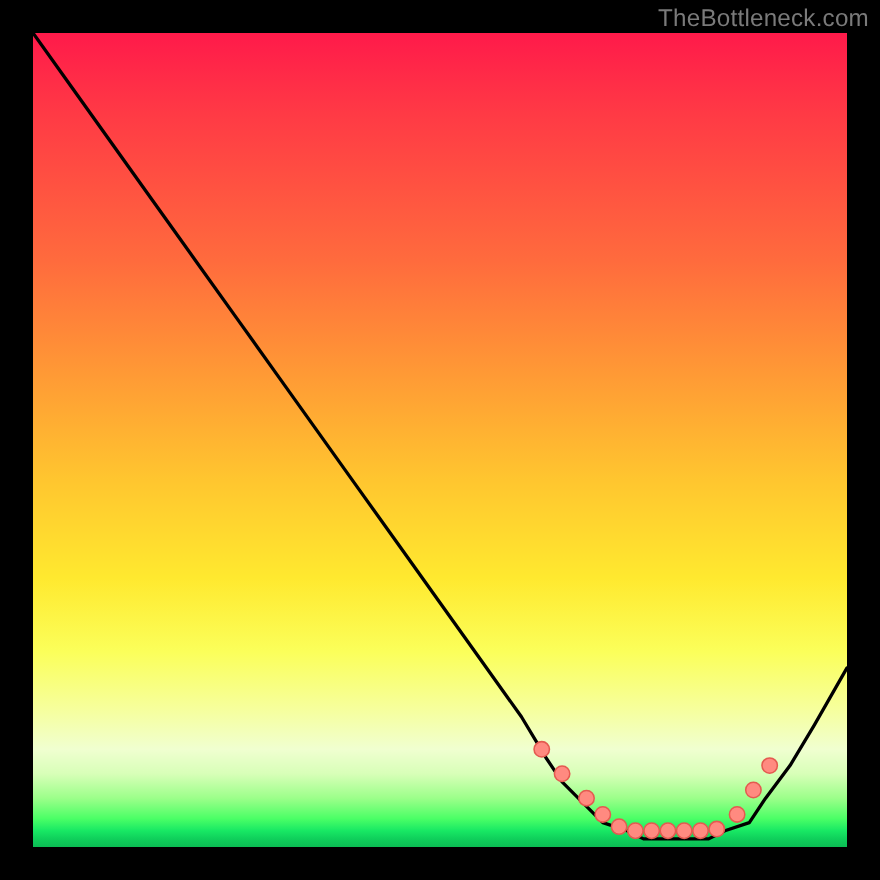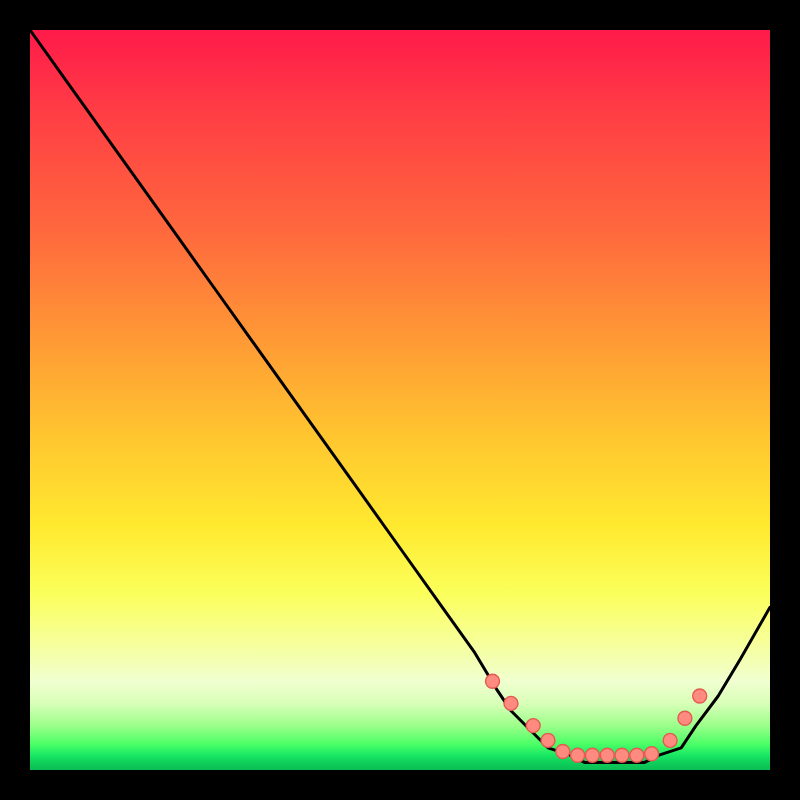--- a/index.html
+++ b/index.html
@@ -81,20 +81,21 @@
   .dot {
     fill: #ff8a80;
     stroke: #e45a50;
     stroke-width: 1.4;
   }
 </style>
 </head>
 <body>
 
 <div class="outer">
+  <div class="watermark">TheBottleneck.com</div>
 
   <div class="plot-frame">
     <div class="gradient"></div>
     <svg class="overlay" viewBox="0 0 740 740">
       <path id="curve-path" class="curve" d="M0.0 0.0 L37.0 51.8 L74.0 103.6 L111.0 155.4 L148.0 207.2 L185.0 259.0 L222.0 310.8 L259.0 362.6 L296.0 414.4 L333.0 466.2 L370.0 518.0 L407.0 569.8 L444.0 621.6 L466.2 658.6 L481.0 680.8 L503.2 703.0 L518.0 717.8 L540.2 725.2 L555.0 732.6 L577.2 732.6 L592.0 732.6 L614.2 732.6 L629.0 725.2 L651.2 717.8 L666.0 695.6 L688.2 666.0 L710.4 629.0 L740.0 577.2"></path>
       <g id="dots-group">
           <circle class="dot" r="7" cx="462.5" cy="651.2"></circle>
           <circle class="dot" r="7" cx="481.0" cy="673.4"></circle>
           <circle class="dot" r="7" cx="503.2" cy="695.6"></circle>
           <circle class="dot" r="7" cx="518.0" cy="710.4"></circle>

